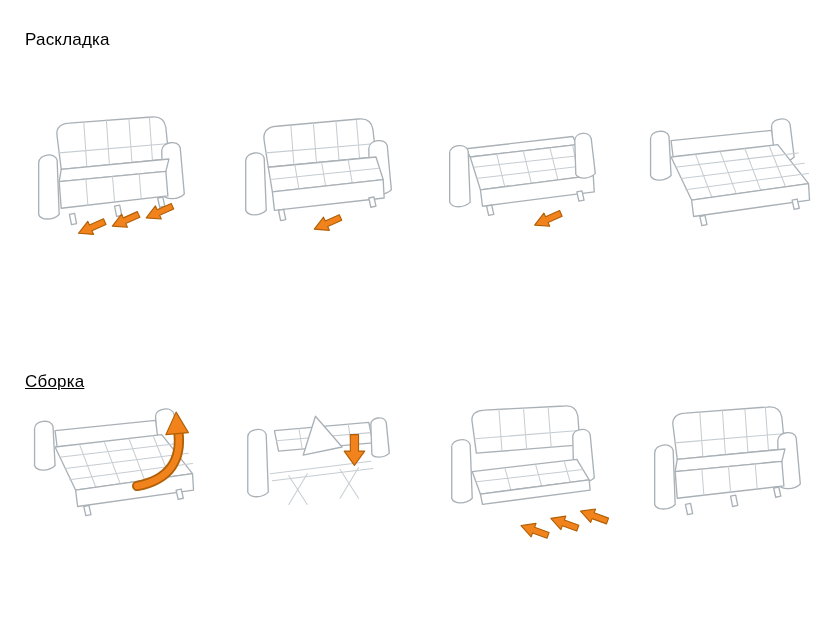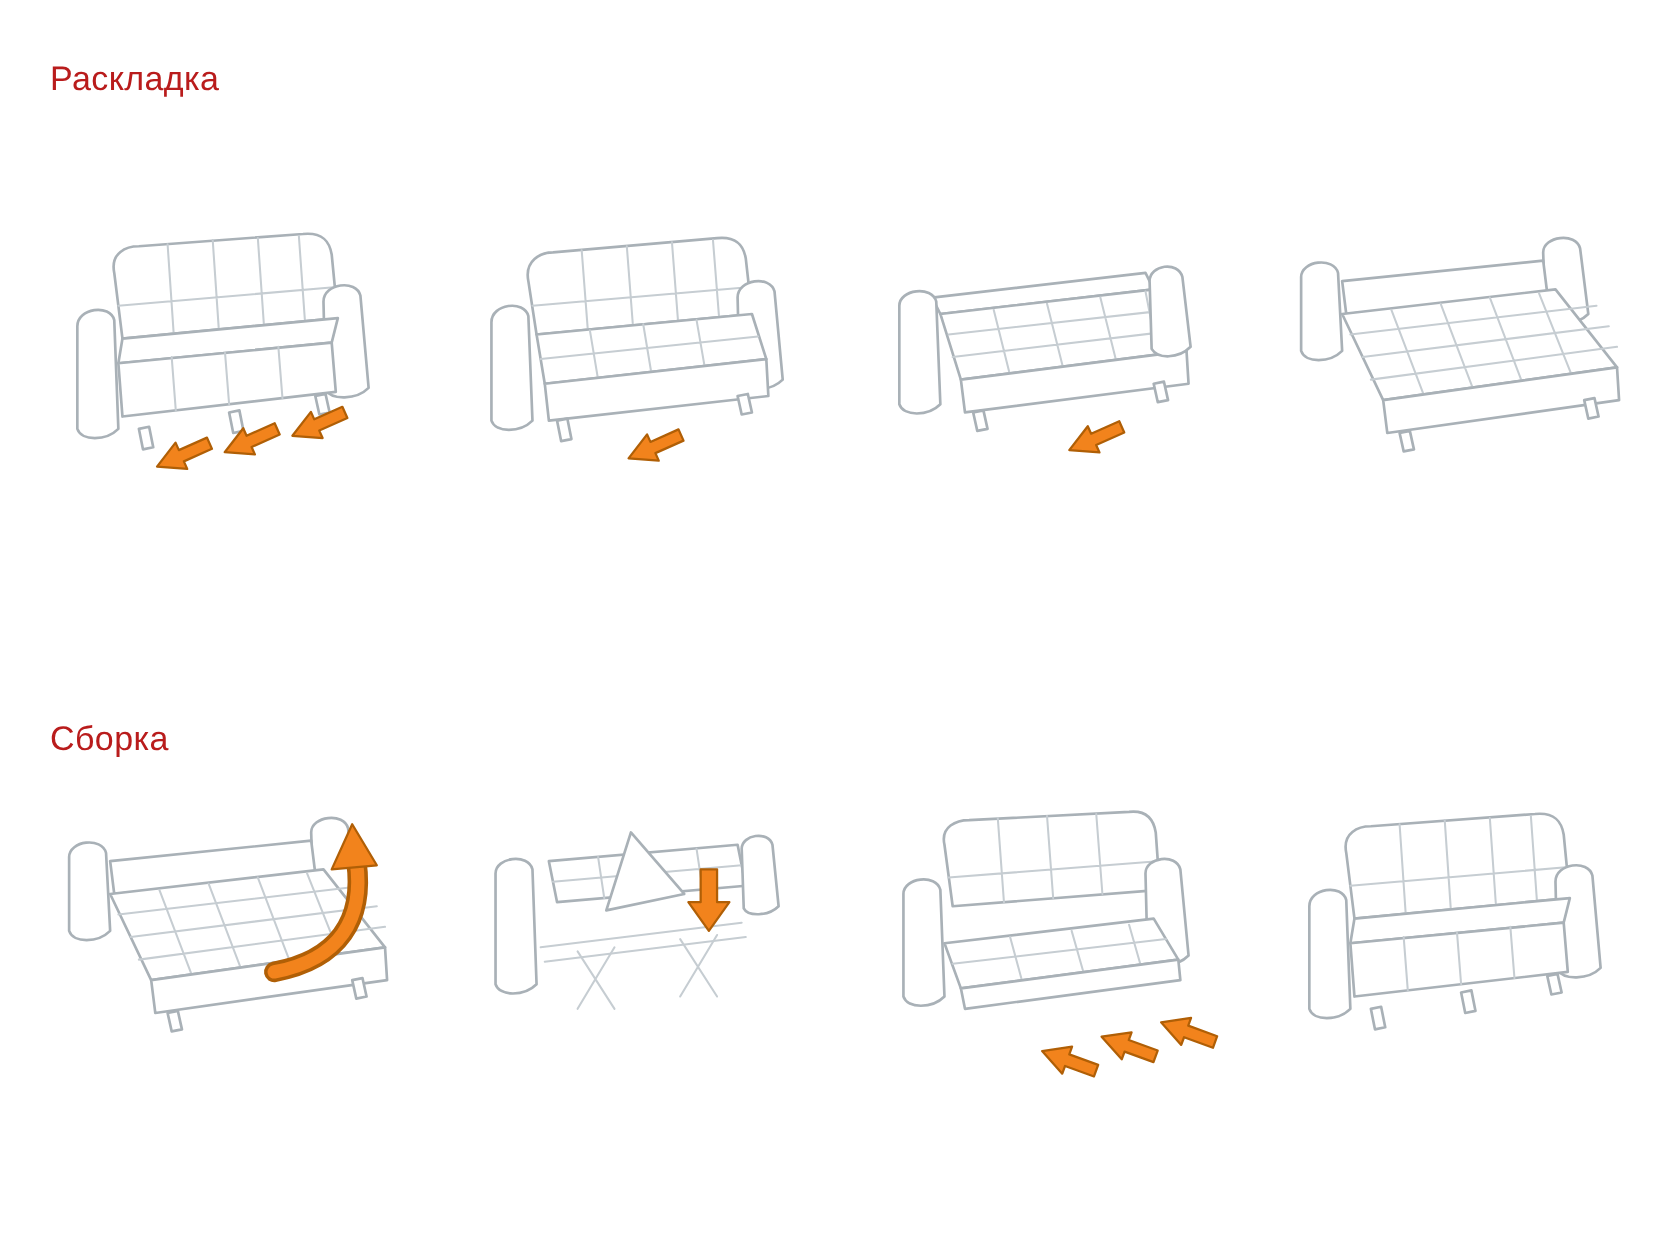--- a/index.html
+++ b/index.html
@@ -7,25 +7,25 @@
     width:840px;height:630px;
     background:#ffffff;
     font-family:"Liberation Sans", sans-serif;
     position:relative;
     overflow:hidden;
   }
   .section-title{
     position:absolute;
     left:25px;
     font-size:17px;
-    color:#b91c1c;
+    color:#000000;
     letter-spacing:.2px;
   }
   #title-unfold{top:30px;}
-  #title-fold{top:360px;}
+  #title-fold{top:372px;text-decoration:underline;}
   .step-row{
     position:absolute;
     left:12px;right:12px;
     display:flex;
     justify-content:space-between;
   }
   #row-unfold{top:95px;}
   #row-fold{top:385px;}
   figure{margin:0;padding:0;width:200px;height:165px;}
   svg{display:block;width:200px;height:165px;}

